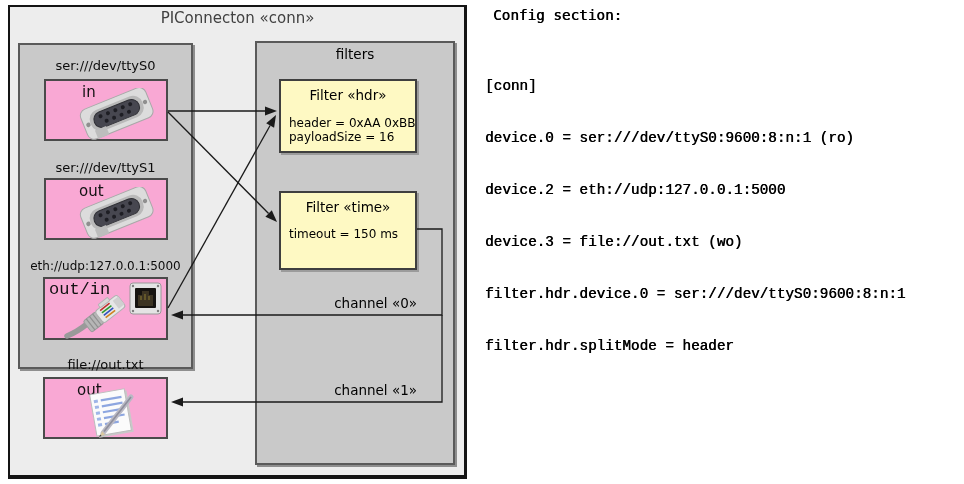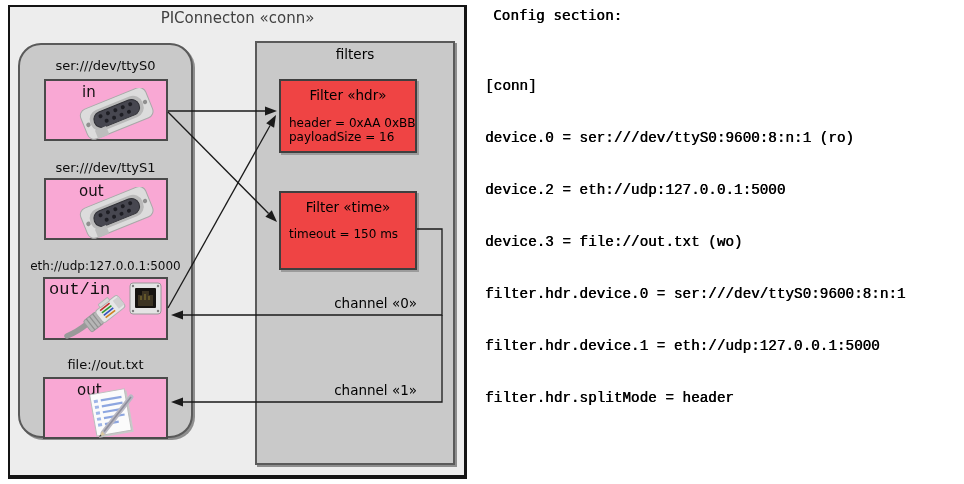--- a/index.html
+++ b/index.html
@@ -20,37 +20,37 @@
     left:8px; top:9px; width:459px; text-align:center;
     font-size:15px; color:#404040;
   }
 
   
   .panel {
     background:#c9c9c9;
     border:2px solid #5a5a5a;
     box-shadow:2px 2px 0 #8e8e8e;
   }
-  .panel-left    { left:18px;  top:43px; width:175px; height:395px;border-radius:23px; }
+  .panel-left    { left:18px;  top:43px; width:175px; height:326px; }
   .panel-filters { left:255px; top:41px; width:200px; height:424px; }
 
   .dev-label { left:0; width:100%; text-align:center; font-size:13px; color:#0c0c0c; white-space:nowrap; }
   .dev-label.small { font-size:12px; }
 
   .white-box { background:#f9a8d4; border:2px solid #4a4a4a; }
   .dev-box-0 { left:24px; top:34px;  width:124px; height:62px; }
   .dev-box-1 { left:24px; top:133px; width:124px; height:62px; }
   .dev-box-2 { left:23px; top:232px; width:125px; height:63px; }
   .dev-box-3 { left:23px; top:332px; width:125px; height:62px; }
   .dev-mode { font-size:15px; color:#111; }
   .dev-mode.big { font-size:17px;font-family:Liberation Mono, monospace; }
 
   
   .filters-title { left:0; top:3px; width:100%; text-align:center; font-size:13.5px; }
-  .filter-box { background:#ef4444; border:2px solid #3f3f3f; box-shadow:2px 2px 0 #9b9b9b; }
+  .filter-box { background:#fef9c3; border:2px solid #3f3f3f; box-shadow:2px 2px 0 #9b9b9b; }
   .filter-hdr  { left:22px; top:36px;  width:138px; height:74px; }
   .filter-time { left:22px; top:148px; width:138px; height:79px; }
   .filter-title { left:0; top:6px; width:100%; text-align:center; font-size:13.5px; }
   .filter-props { left:8px; font-size:12px; line-height:14px; white-space:nowrap; }
   .props-hdr  { top:35px; }
   .props-time { top:34px; }
   .channel-label { right:36px; font-size:13.5px; white-space:nowrap; }
   .channel-0 { top:252px; }
   .channel-1 { top:339px; }
 
@@ -232,21 +232,20 @@
   </g>
 </svg>
 
 <div class="abs cfg cfg-head">Config section:</div>
 <div class="abs cfg cfg-lines">
   <div class="cfg-line">[conn]</div>
   <div class="cfg-line">device.0 = ser:///dev/ttyS0:9600:8:n:1 (ro)</div>
   <div class="cfg-line">device.2 = eth://udp:127.0.0.1:5000</div>
   <div class="cfg-line">device.3 = file://out.txt (wo)</div>
   <div class="cfg-line">filter.hdr.device.0 = ser:///dev/ttyS0:9600:8:n:1</div>
-  <div class="cfg-line">filter.hdr.device.1 = eth://udp:127.0.0.1:5000</div>
   <div class="cfg-line">filter.hdr.splitMode = header</div>
   
   
   
   
   
   
   
   
   

